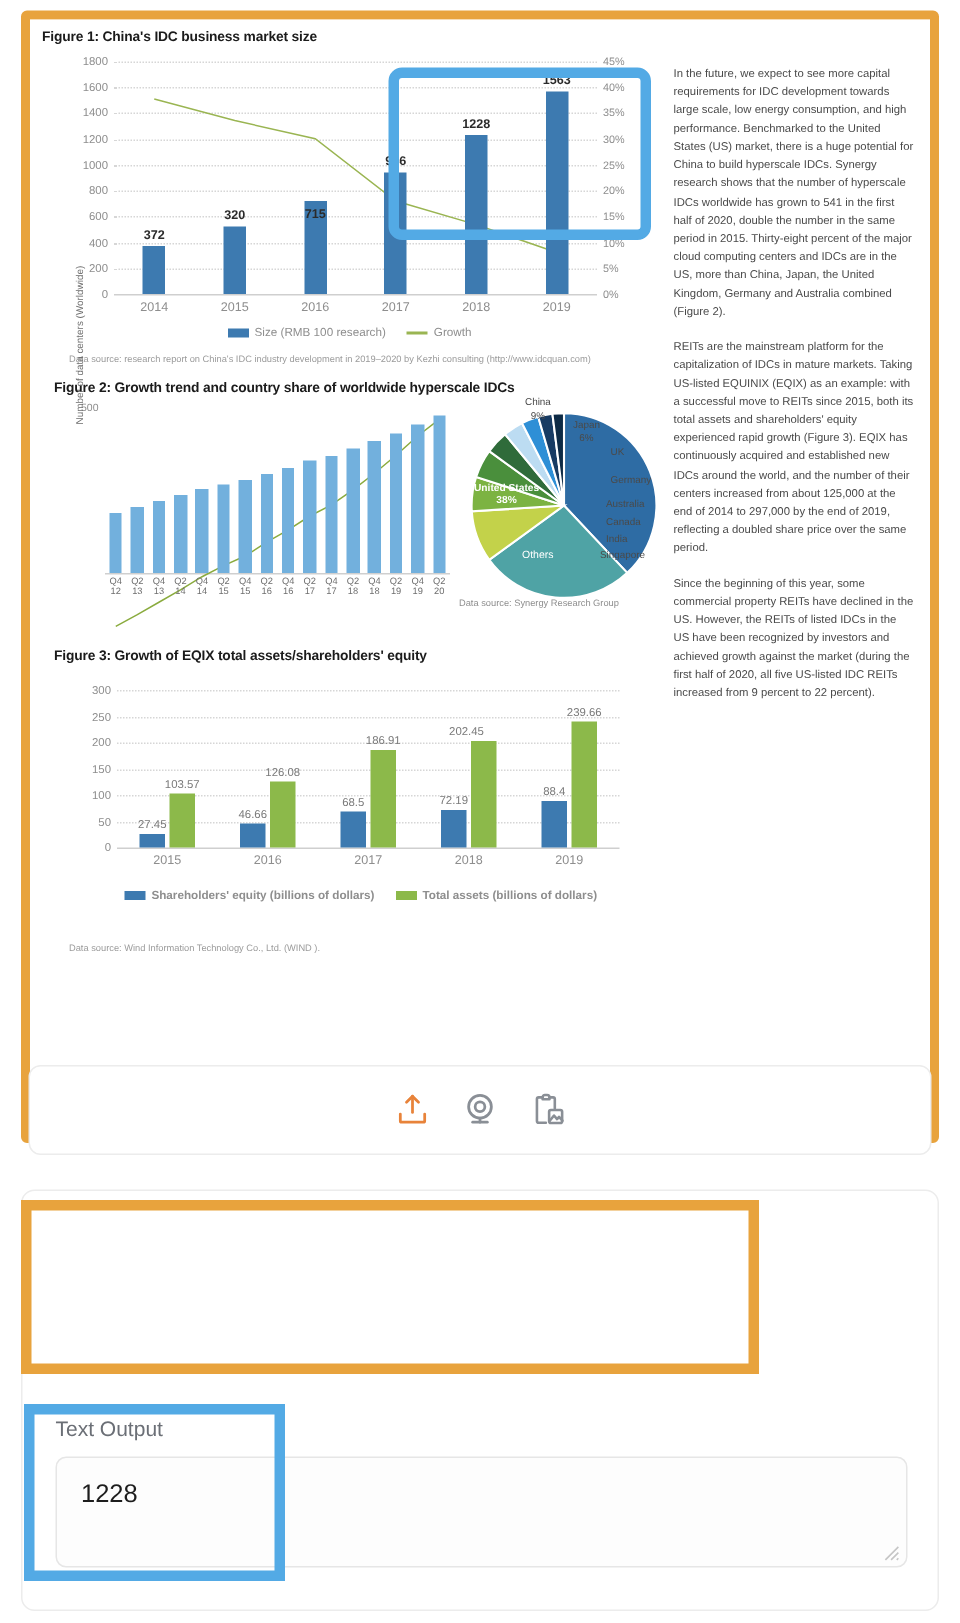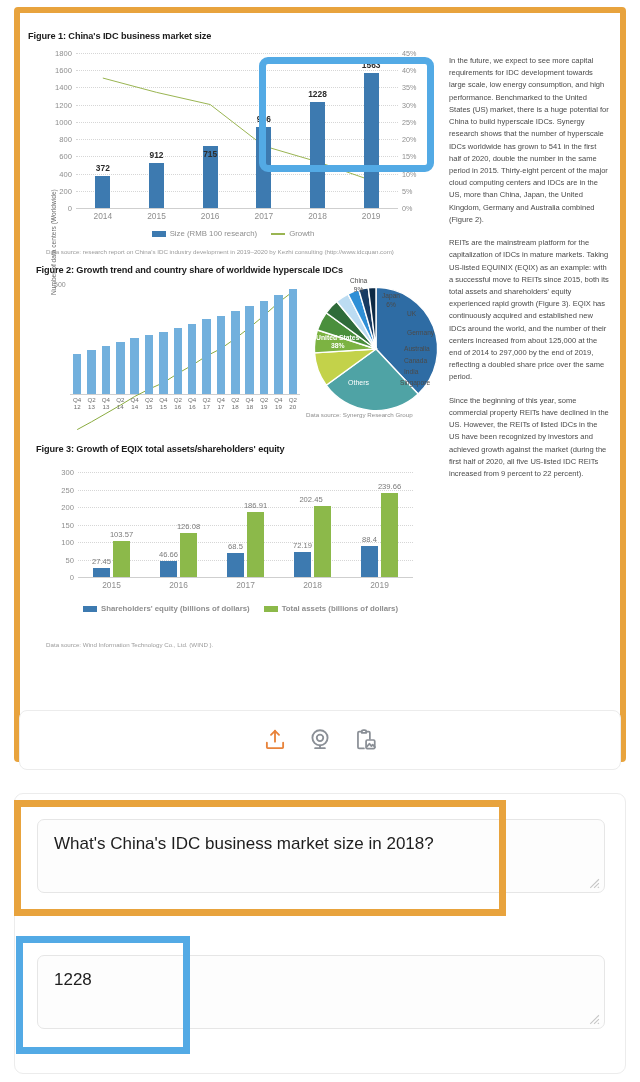--- a/index.html
+++ b/index.html
@@ -13,21 +13,21 @@
   }
 
   
   #image-card{
     position:absolute; left:14px; top:7px; width:612px; height:755px;
     background:#fff; border:6px solid #e8a33d; border-radius:4px;
     overflow:hidden;
   }
   #doc-page{
     position:absolute; inset:0; background:#fff;
-    padding:18px 8px 0 8px;
+    padding:6px 8px 0 8px;
     display:flex; gap:6px;
   }
   #figures-col{ width:415px; position:relative; }
   #text-col{ width:160px; padding-top:24px; position:relative; }
 
   .fig-title{
     font-size:9.2px; font-weight:bold; color:#1b1b1b;
     letter-spacing:-0.1px;
   }
   .src-note{ font-size:6.2px; color:#9b9b9b; line-height:1.5; }
@@ -190,21 +190,21 @@
           <div class="ytick-r" style="top:88.88%">5%</div>
           <div class="ytick-r" style="top:100%">0%</div>
 
           <svg id="fig1-line" style="position:absolute;inset:0;overflow:visible" viewBox="0 0 100 100" preserveAspectRatio="none">
               <polyline points="8.333333333333332,7.777777777777772 25,12.222222222222223 41.666666666666664,16.000000000000004 58.33333333333333,28.888888888888886 75,33.77777777777777 91.66666666666666,39.55555555555556" fill="none" stroke="#9ab552" stroke-width="1" vector-effect="non-scaling-stroke"></polyline>
             </svg>
         <div class="bar" style="left: 19.3333px; width: 15px; height: 32.0333px; background: rgb(61, 122, 176);"></div>
             <div class="barlabel" style="left: 26.8333px; top: 109.967px;">372</div>
             <div class="xlabel" style="left: 26.8333px;">2014</div>
             <div class="bar" style="left: 73px; width: 15px; height: 44.6917px; background: rgb(61, 122, 176);"></div>
-            <div class="barlabel" style="left: 80.5px; top: 97.3083px;">912</div>
+            <div class="barlabel" style="left: 80.5px; top: 97.3083px;">320</div>
             <div class="xlabel" style="left: 80.5px;">2015</div>
             <div class="bar" style="left: 126.667px; width: 15px; height: 61.5694px; background: rgb(61, 122, 176);"></div>
             <div class="barlabel" style="left: 134.167px; top: 80.4306px; margin-top: 16px;">715</div>
             <div class="xlabel" style="left: 134.167px;">2016</div>
             <div class="bar" style="left: 180.333px; width: 15px; height: 81.4611px; background: rgb(61, 122, 176);"></div>
             <div class="barlabel" style="left: 187.833px; top: 60.5389px;">946</div>
             <div class="xlabel" style="left: 187.833px;">2017</div>
             <div class="bar" style="left: 234px; width: 15px; height: 105.744px; background: rgb(61, 122, 176);"></div>
             <div class="barlabel" style="left: 241.5px; top: 36.2556px;">1228</div>
             <div class="xlabel" style="left: 241.5px;">2018</div>
@@ -392,29 +392,24 @@
     <path d="M9 4.2c0-.8.6-1.4 1.4-1.4h1.4c.8 0 1.4.6 1.4 1.4v1.2H9z"></path>
     <path d="M13.2 4.2h2.2c.6 0 1.1.5 1.1 1.1V11"></path>
     <rect x="13" y="12" width="8" height="8" rx="1.1"></rect>
     <path d="M13.4 18.6 16 15.4l1.9 2.2 1.2-1.3 2.1 2.3"></path>
   </svg>
 </div>
 
 <div id="io-panel">
 
   <div id="input-block">
-    <div style="position:relative;margin-top:11px;">
-      <div class="ta" style="height: 74px;" contenteditable="true" placeholder="">What's China's IDC business market size in 2018?</div>
-      <svg class="resize-grip" viewBox="0 0 12 12" stroke="#999" stroke-width="1">
-        <path d="M11 3 3 11M11 6.5 6.5 11M11 10 10 11"></path>
-      </svg>
-    </div>
   </div>
 
   <div id="output-block">
+    <div class="field-label">Text Output</div>
     <div style="position:relative;margin-top:11px;">
       <div class="ta" style="height:74px;" placeholder="">1228</div>
       <svg class="resize-grip" viewBox="0 0 12 12" stroke="#999" stroke-width="1">
         <path d="M11 3 3 11M11 6.5 6.5 11M11 10 10 11"></path>
       </svg>
     </div>
   </div>
 </div>
 
 <div id="hl-input"></div>

